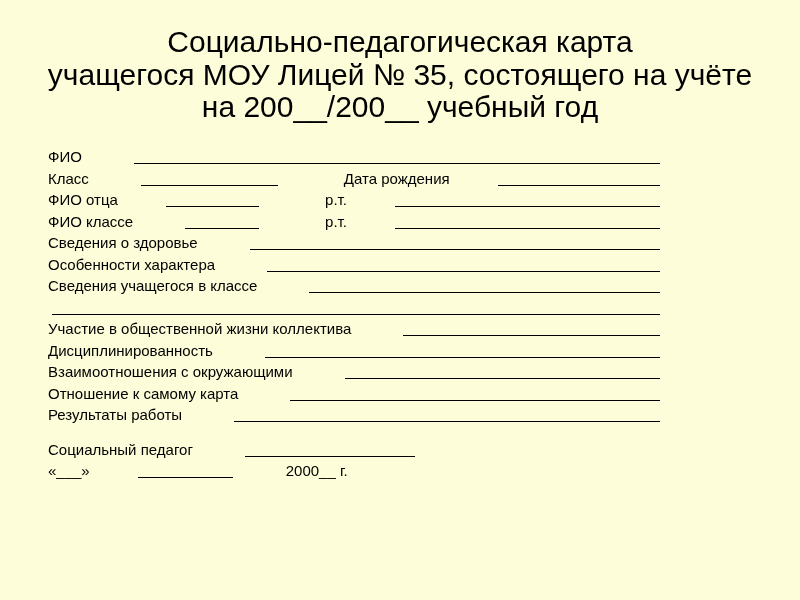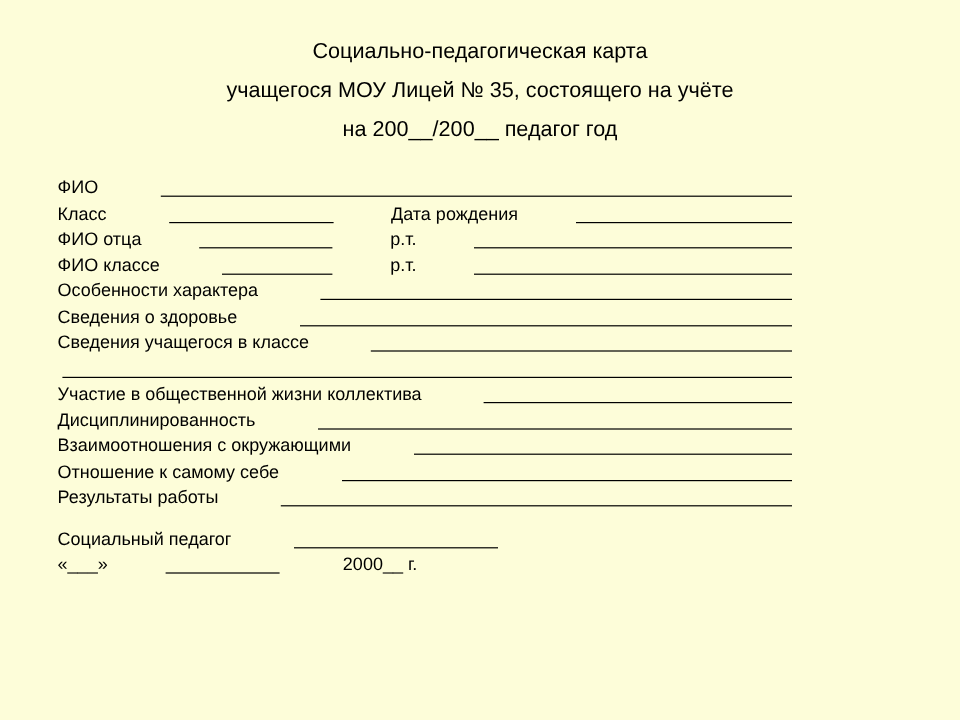--- a/index.html
+++ b/index.html
@@ -8,21 +8,21 @@
     width: 800px;
     height: 600px;
     background: #FDFDD9;
     color: #000000;
     font-family: "Liberation Sans", sans-serif;
     overflow: hidden;
   }
   .title-block {
     padding-top: 26px;
     text-align: center;
-    font-size: 18px;
+    font-size: 30px;
     line-height: 32.5px;
     color: #000000;
   }
   .form-block {
     position: absolute;
     left: 48px;
     top: 146px;
     width: 612px;
     font-size: 15px;
     color: #000000;
@@ -35,37 +35,37 @@
     gap: 48px;
   }
   .row .lbl { line-height: 21px; }
   .fill {
     height: 17px;
     border-bottom: 1px solid #000000;
     margin-left: 4px;
   }
   .fill.grow { flex: 1 1 auto; }
   .fill.tight { margin-left: 0; }
-  .lbl2 { margin-left: 0; }
+  .lbl2 { margin-left: 18px; }
   .fill.w137 { width: 137px; }
   .fill.w265 { width: 265px; flex: 0 0 auto; }
   .fill.w170 { width: 170px; flex: 0 0 auto; }
   .fill.w95  { width: 95px; flex: 0 0 auto; }
   .footer-gap { height: 13px; }
   .suffix { margin-left: 5px; line-height: 21px; }
 </style>
 </head>
 <body>
 
 <div class="slide">
 
   <div class="title-block">
     <div>Социально-педагогическая карта</div>
     <div>учащегося МОУ Лицей № 35, состоящего на учёте</div>
-    <div>на 200__/200__ педагог год</div>
+    <div>на 200__/200__ учебный год</div>
   </div>
 
   <div class="form-block">
 
     <div class="row">
       <span class="lbl">ФИО</span>
       <span class="fill grow"></span>
     </div>
 
     <div class="row">
@@ -84,26 +84,26 @@
 
     <div class="row">
       <span class="lbl">ФИО классе</span>
       <span class="fill grow"></span>
       <span class="lbl lbl2">р.т.</span>
       <span class="fill w265 tight"></span>
     </div>
 
 
     <div class="row">
-      <span class="lbl">Особенности характера</span>
+      <span class="lbl">Сведения о здоровье</span>
       <span class="fill grow"></span>
     </div>
 
     <div class="row">
-      <span class="lbl">Сведения о здоровье</span>
+      <span class="lbl">Особенности характера</span>
       <span class="fill grow"></span>
     </div>
 
     <div class="row">
       <span class="lbl">Сведения учащегося в классе</span>
       <span class="fill grow"></span>
     </div>
 
     <div class="row">
       <span class="fill grow"></span>
@@ -119,21 +119,21 @@
       <span class="lbl">Дисциплинированность</span>
       <span class="fill grow"></span>
     </div>
 
     <div class="row">
       <span class="lbl">Взаимоотношения с окружающими</span>
       <span class="fill grow"></span>
     </div>
 
     <div class="row">
-      <span class="lbl">Отношение к самому себе</span>
+      <span class="lbl">Отношение к самому карта</span>
       <span class="fill grow"></span>
     </div>
 
     <div class="row">
       <span class="lbl">Результаты работы</span>
       <span class="fill grow"></span>
     </div>
 
     <div class="footer-gap"></div>
 

